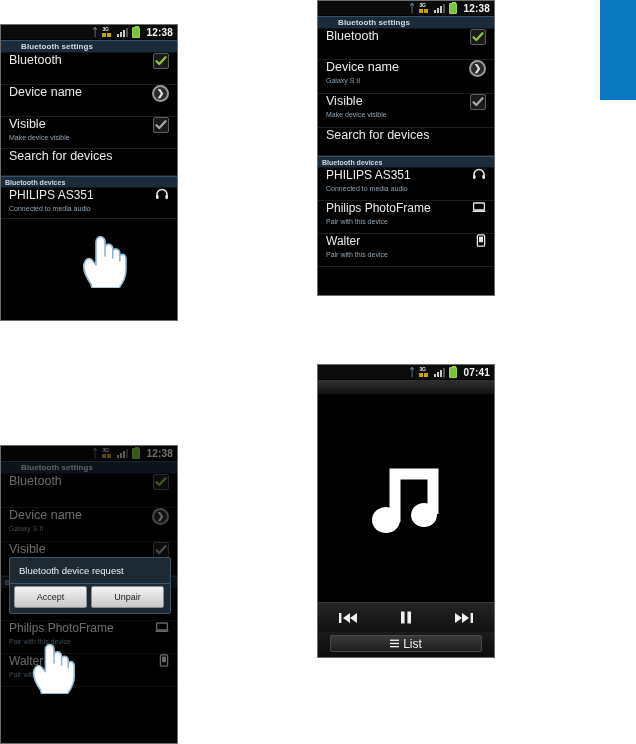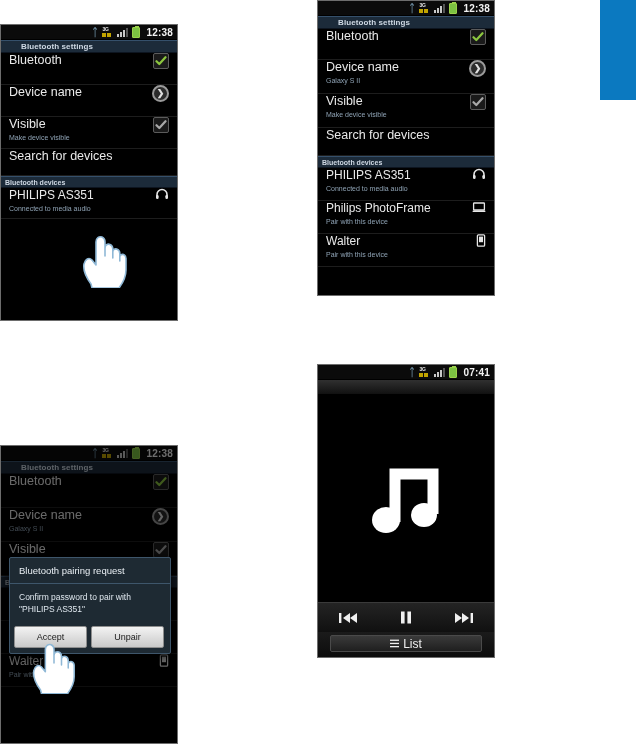--- a/index.html
+++ b/index.html
@@ -488,22 +488,21 @@
                 <rect x="1.4" y="0.8" width="7.2" height="11.4" rx="1" stroke="#e6e6e6" stroke-width="1.3" fill="none"></rect>
                 <rect x="3" y="2.6" width="4" height="5.6" fill="#e6e6e6"></rect>
               </svg>
           </div>
         </div>
 
       </div>
     </div>
 
     <div class="dialog" style="left:8px; top:111px; width:162px;">
-      <div class="dlg-title">Bluetooth pairing request</div>
-      <div class="dlg-body">Confirm password to pair with "PHILIPS AS351"</div>
+      <div class="dlg-title">Bluetooth device request</div>
       <div class="dlg-btns">
         <div class="dlg-btn">Accept</div>
         <div class="dlg-btn">Unpair</div>
       </div>
     </div>
 
     <div class="hand" style="left:28px; top:190px;">
       <svg width="50" height="58" viewBox="0 0 52 60">
         <path d="M12 56 C6 48 4 42 5 36 C6 31 10 29 13 32 L17 37 L17 14 C17 10 20 8 23 9 C25.5 10 26 12 26 14 L26 28
                  L26 20 C26 17 28.5 15.5 31 16.5 C33 17.3 33.8 19 33.8 21 L33.8 30

